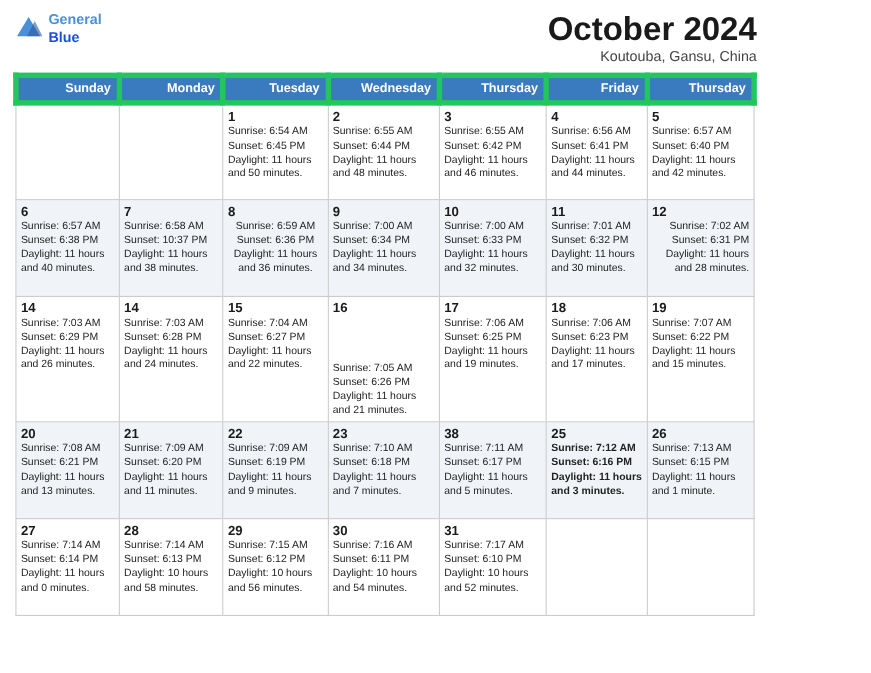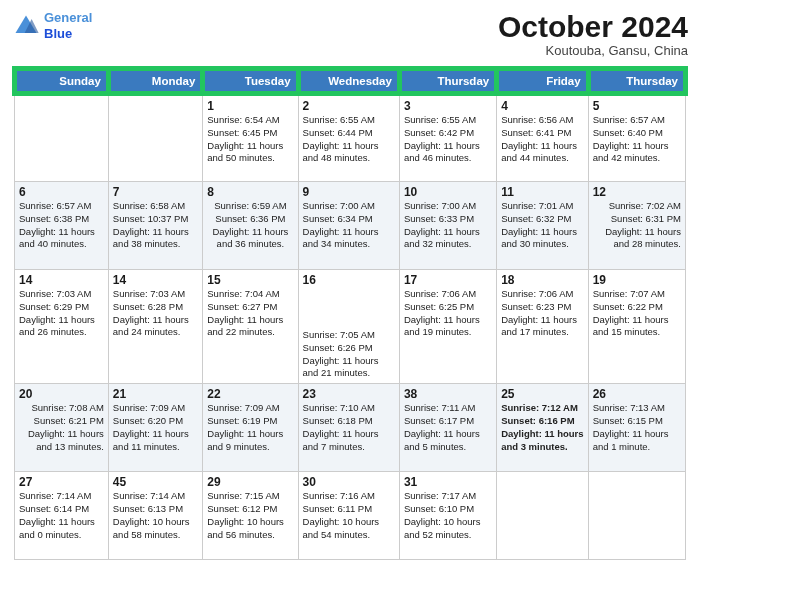--- a/index.html
+++ b/index.html
@@ -244,21 +244,21 @@
           <td>
             <div class="day-num">19</div>
             <div class="day-detail" style="white-space: pre-line;">Sunrise: 7:07 AM
 Sunset: 6:22 PM
 Daylight: 11 hours and 15 minutes.</div>
           </td>
         </tr>
         <tr>
           <td>
             <div class="day-num">20</div>
-            <div class="day-detail" style="white-space: pre-line; text-align: right;">Sunrise: 7:08 AM
+            <div class="day-detail" style="white-space: pre-line;">Sunrise: 7:08 AM
 Sunset: 6:21 PM
 Daylight: 11 hours and 13 minutes.</div>
           </td>
           <td>
             <div class="day-num">21</div>
             <div class="day-detail" style="white-space: pre-line;">Sunrise: 7:09 AM
 Sunset: 6:20 PM
 Daylight: 11 hours and 11 minutes.</div>
           </td>
           <td>
@@ -293,21 +293,21 @@
           </td>
         </tr>
         <tr>
           <td>
             <div class="day-num">27</div>
             <div class="day-detail" style="white-space: pre-line;">Sunrise: 7:14 AM
 Sunset: 6:14 PM
 Daylight: 11 hours and 0 minutes.</div>
           </td>
           <td>
-            <div class="day-num">45</div>
+            <div class="day-num">28</div>
             <div class="day-detail" style="white-space: pre-line;">Sunrise: 7:14 AM
 Sunset: 6:13 PM
 Daylight: 10 hours and 58 minutes.</div>
           </td>
           <td>
             <div class="day-num">29</div>
             <div class="day-detail" style="white-space: pre-line;">Sunrise: 7:15 AM
 Sunset: 6:12 PM
 Daylight: 10 hours and 56 minutes.</div>
           </td>

